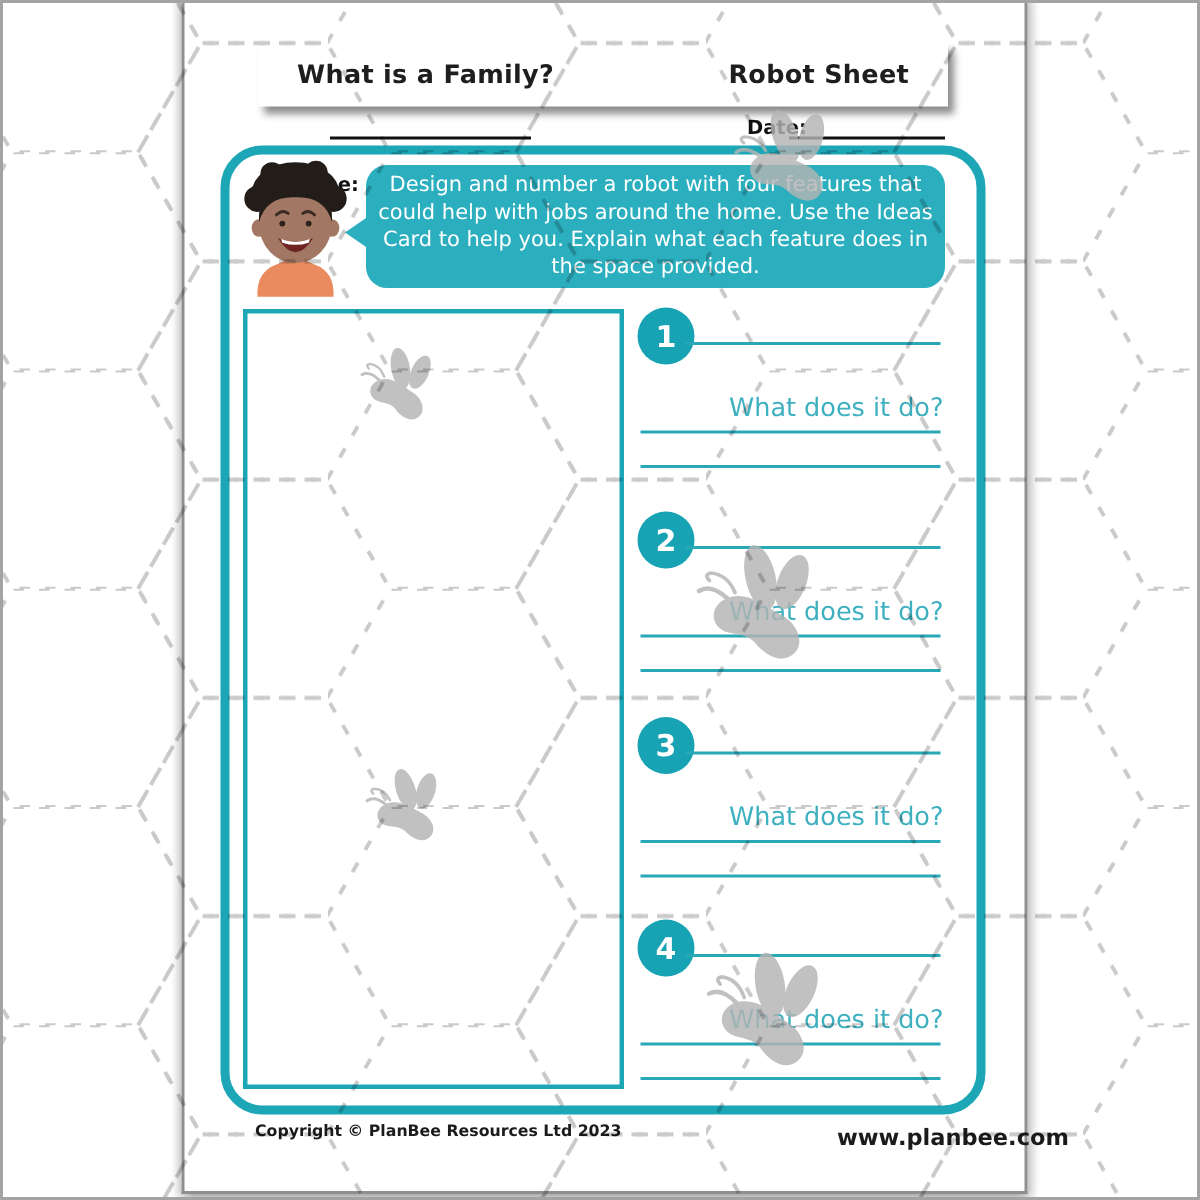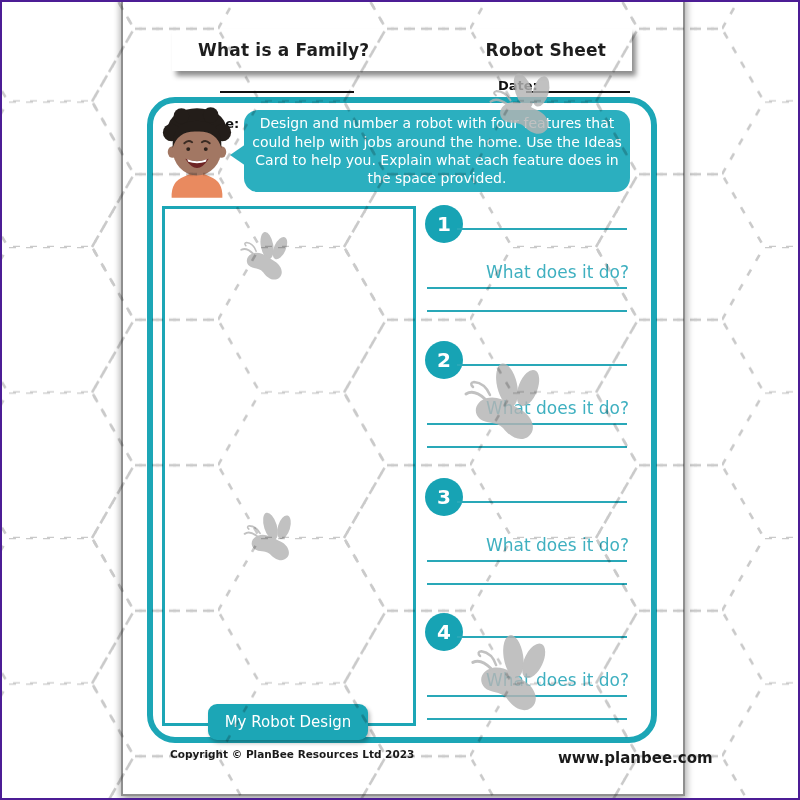--- a/index.html
+++ b/index.html
@@ -1,18 +1,18 @@
 <!DOCTYPE html>
 <html><head>
 <meta charset="utf-8">
 <style>
   html,body{margin:0;padding:0;background:#ffffff;}
   .page{
     position:relative;width:800px;height:800px;background:#ffffff;
-    border:2px solid #4c1d95;box-sizing:border-box;overflow:hidden;
+    border:2px solid #a3a3a3;box-sizing:border-box;overflow:hidden;
     font-family:"DejaVu Sans", sans-serif;
   }
   
   .sheet{
     position:absolute;left:119px;top:-6px;width:560px;height:798px;
     background:#ffffff;
     border-left:2px solid #8f8f8f;border-right:2px solid #8f8f8f;border-bottom:2px solid #8f8f8f;
     box-shadow:3px 3px 6px rgba(0,0,0,.25), -3px 2px 5px rgba(0,0,0,.18);
   }
   
@@ -122,21 +122,20 @@
     <path d="M28 57 Q40 76 52 57 Q40 62 28 57 Z" fill="#6e2424"></path>
     <path d="M30 57.5 Q40 61.5 50 57.5 L49 60 Q40 63 31 60 Z" fill="#ffffff"></path>
   </svg>
 
   <div class="bubble">
     <div class="bubble-tail"></div>
     <span>Design and number a robot with four features that could help with jobs around the home. Use the Ideas Card to help you. Explain what each feature does in the space provided.</span>
   </div>
 
   <div class="draw-box"></div>
-  <div class="robot-label">My Robot Design</div>
 
   <div class="item" style="top:203px;">
     <div class="num-circle">1</div>
     <div class="line-top"></div>
     <div class="question">What does it do?</div>
     <div class="line-a"></div>
     <div class="line-b"></div>
   </div>
   <div class="item" style="top:339px;">
     <div class="num-circle">2</div>

